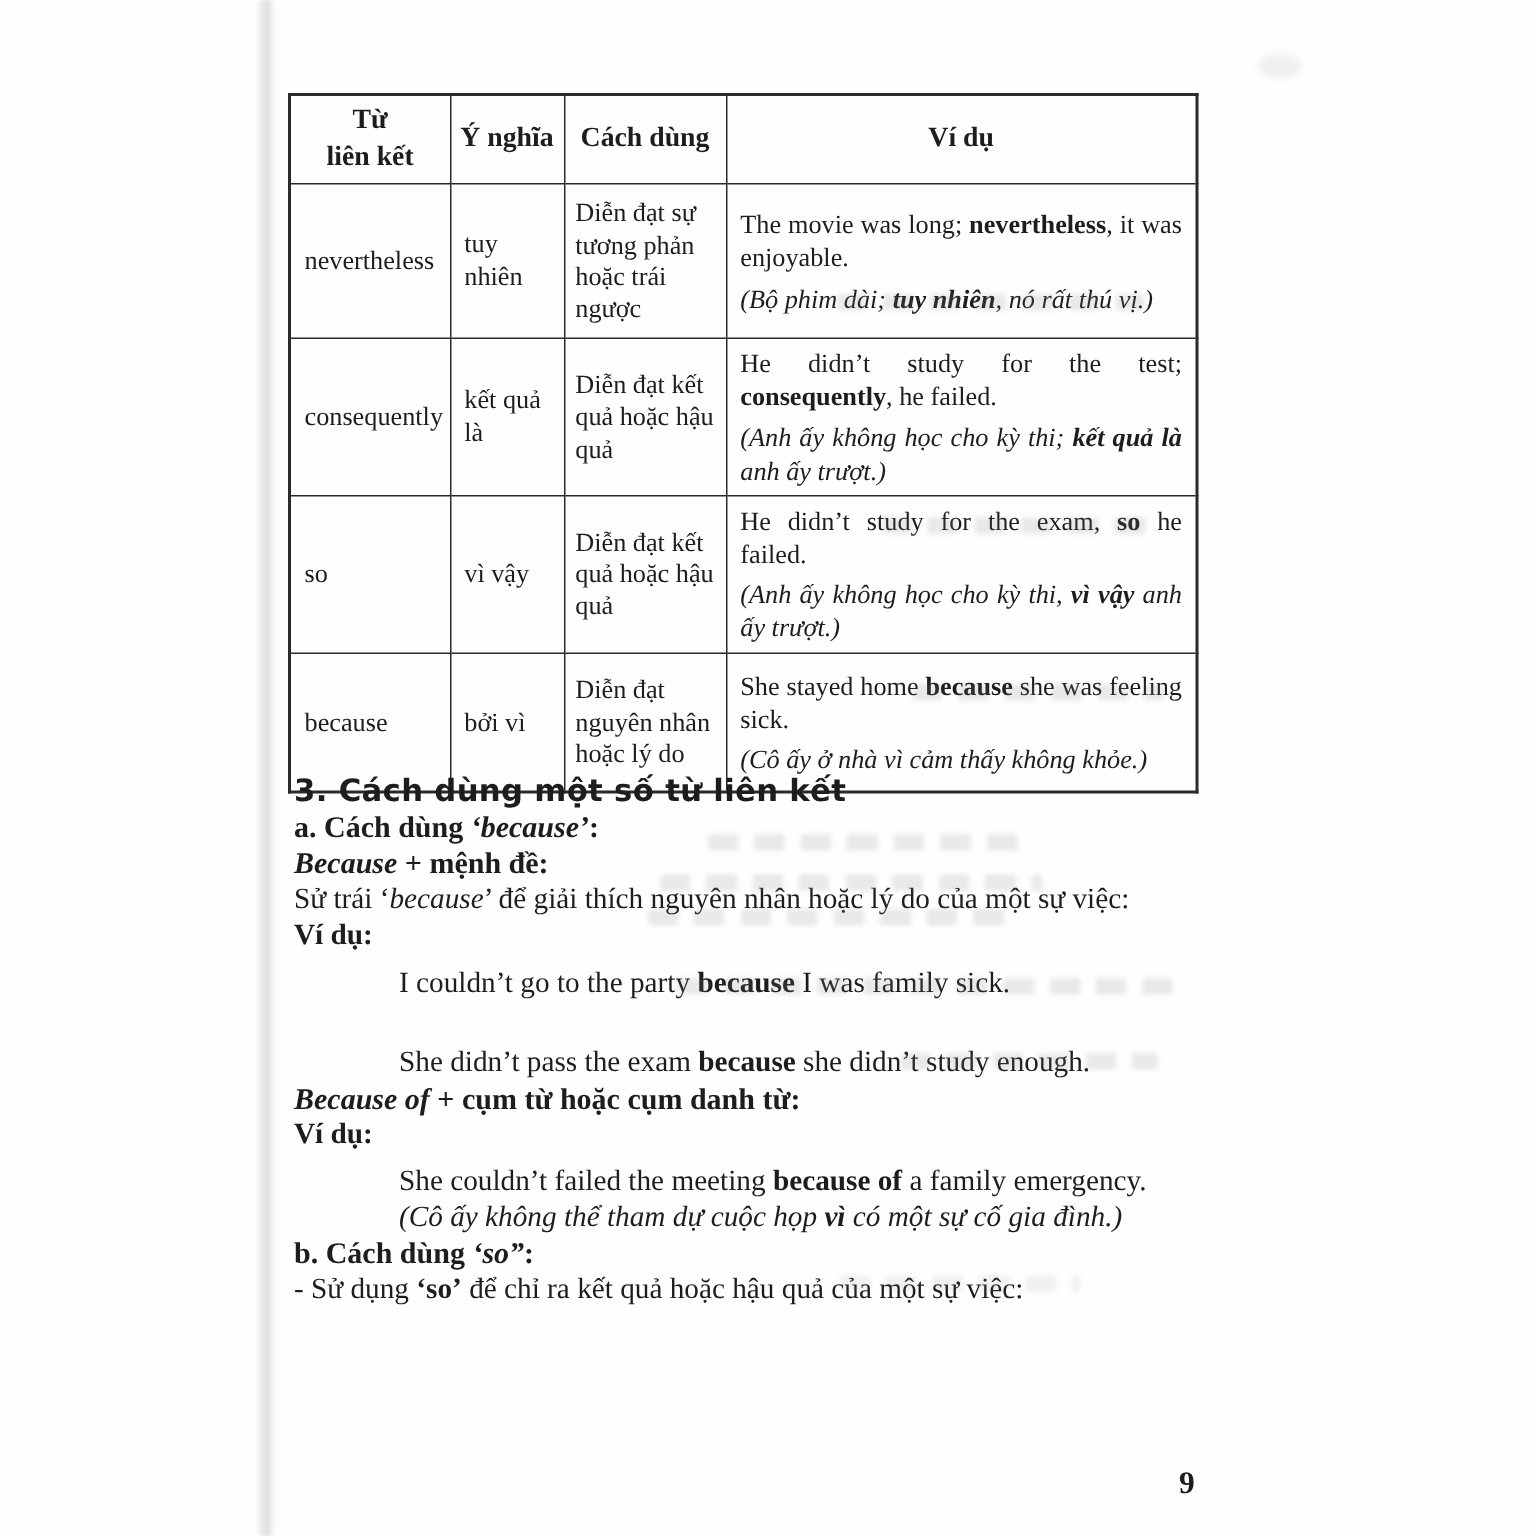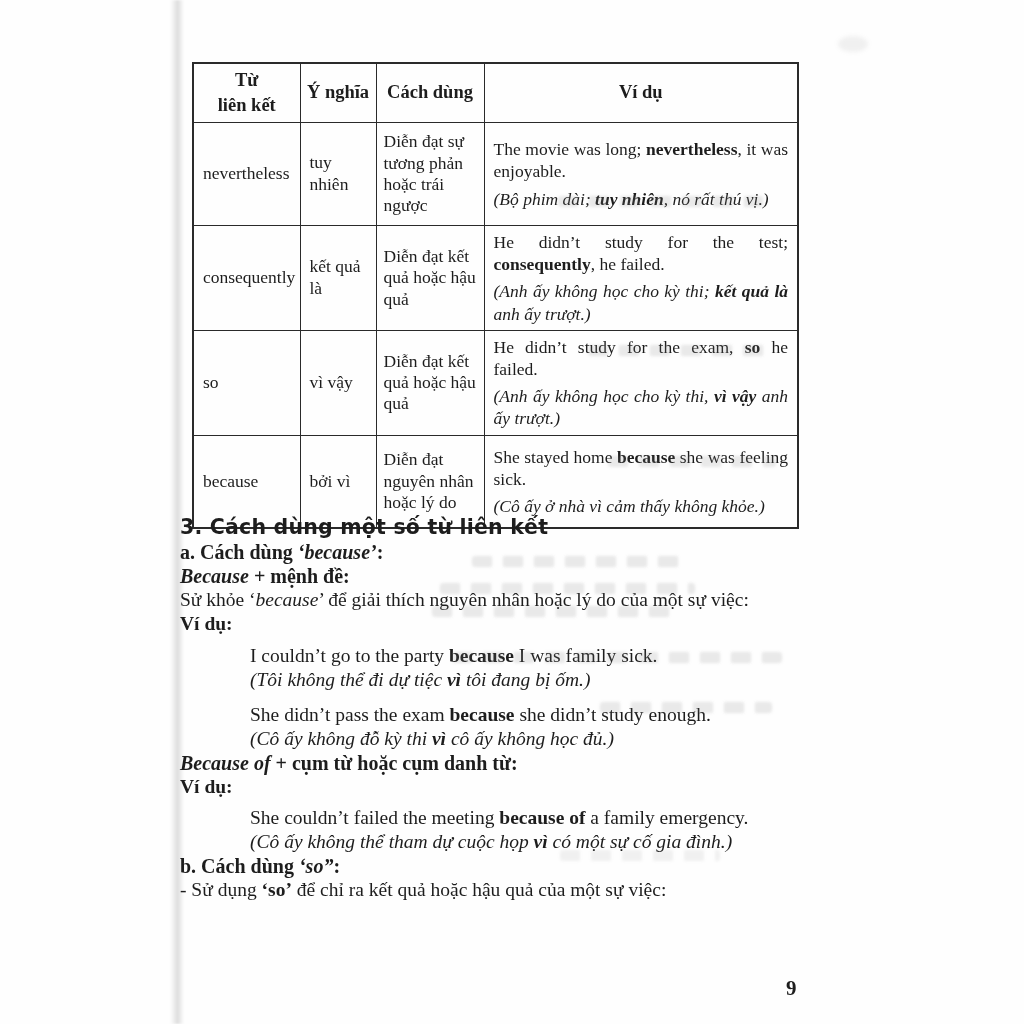--- a/index.html
+++ b/index.html
@@ -38,34 +38,34 @@
   td.c-word{font-size:17.5px;padding:0 4px 0 9px;line-height:1.2;}
   td.c-meaning{font-size:17.5px;padding:0 5px 0 9px;line-height:1.25;}
   td.c-usage{font-size:17.5px;padding:5px 7px;line-height:1.22;}
   td.c-example{font-size:17.5px;padding:5px 9px;line-height:1.27;vertical-align:middle;}
   td.c-example p{margin:0;}
   td.c-example p.vi{margin-top:5px;}
   .justify{text-align:justify;}
   .vi{font-style:italic;}
 
   
-  .content{position:absolute;left:180px;top:515px;width:614px;}
+  .content{position:absolute;left:196px;top:515px;width:614px;}
   .content p, .content h2, .content h3{margin:0;padding:0;}
   .h-main{
     font-family:"DejaVu Sans", sans-serif;
     font-weight:bold;font-size:20.5px;line-height:25px;
     margin:9px 0 0 10px;letter-spacing:0.2px;
   }
   .h-sub{font-size:20px;font-weight:bold;line-height:24px;margin:13px 0 0 30px;}
   .pattern{font-size:20px;font-weight:bold;line-height:24px;margin:10px 0 0 30px;}
   .desc{font-size:19.5px;line-height:24px;margin:8px 0 0 28px;}
   .vidu{font-size:19.5px;font-weight:bold;line-height:24px;margin:9px 0 0 42px;}
   .ex-block{margin:8px 0 0 70px;}
   .ex-block p{font-size:19.5px;line-height:24px;}
-  .ex-gap{margin-top:11px;}
+  .ex-gap{margin-top:29px;}
   .pattern2{margin-top:17px;}
   .vidu2{margin-top:14px;}
   .ex-block3{margin-top:7px;}
   .h-sub-b{margin-top:11px;}
   .so-line{font-size:19.5px;line-height:24px;margin:9px 0 0 28px;}
 
   .page-number{
     position:absolute;left:786px;top:976px;
     font-size:21px;font-weight:bold;
   }
@@ -143,30 +143,28 @@
       </tr>
     </tbody>
   </table>
 
   <div class="content">
     <h2 class="h-main">3. Cách dùng một số từ liên kết</h2>
 
     <h3 class="h-sub"><span style="font-weight: bold;">a. Cách dùng </span><span style="font-weight: bold; font-style: italic;">‘because’</span><span style="font-weight: bold;">:</span></h3>
 
     <p class="pattern"><span style="font-weight: bold; font-style: italic;">Because</span><span style="font-weight: bold;"> + mệnh đề:</span></p>
-    <p class="desc"><span>Sử khỏe ‘</span><span style="font-style: italic;">because</span><span>’ để giải thích nguyên nhân hoặc lý do của một sự việc:</span></p>
+    <p class="desc"><span>Sử trái ‘</span><span style="font-style: italic;">because</span><span>’ để giải thích nguyên nhân hoặc lý do của một sự việc:</span></p>
     <p class="vidu">Ví dụ:</p>
 
     <div class="ex-block">
       <p><span>I couldn’t go to the party </span><span style="font-weight: bold;">because</span><span> I was family sick.</span></p>
-      <p class="vi"><span style="font-style: italic;">(Tôi không thể đi dự tiệc </span><span style="font-weight: bold;">vì</span><span style="font-style: italic;"> tôi đang bị ốm.)</span></p>
     </div>
     <div class="ex-block ex-gap">
       <p><span>She didn’t pass the exam </span><span style="font-weight: bold;">because</span><span> she didn’t study enough.</span></p>
-      <p class="vi"><span style="font-style: italic;">(Cô ấy không đỗ kỳ thi </span><span style="font-weight: bold;">vì</span><span style="font-style: italic;"> cô ấy không học đủ.)</span></p>
     </div>
 
     <p class="pattern pattern2"><span style="font-weight: bold; font-style: italic;">Because of</span><span style="font-weight: bold;"> + cụm từ hoặc cụm danh từ:</span></p>
     <p class="vidu vidu2">Ví dụ:</p>
     <div class="ex-block ex-block3">
       <p><span>She couldn’t failed the meeting </span><span style="font-weight: bold;">because of</span><span> a family emergency.</span></p>
       <p class="vi"><span style="font-style: italic;">(Cô ấy không thể tham dự cuộc họp </span><span style="font-weight: bold;">vì</span><span style="font-style: italic;"> có một sự cố gia đình.)</span></p>
     </div>
 
     <h3 class="h-sub h-sub-b"><span style="font-weight: bold;">b. Cách dùng </span><span style="font-weight: bold; font-style: italic;">‘so”</span><span style="font-weight: bold;">:</span></h3>

